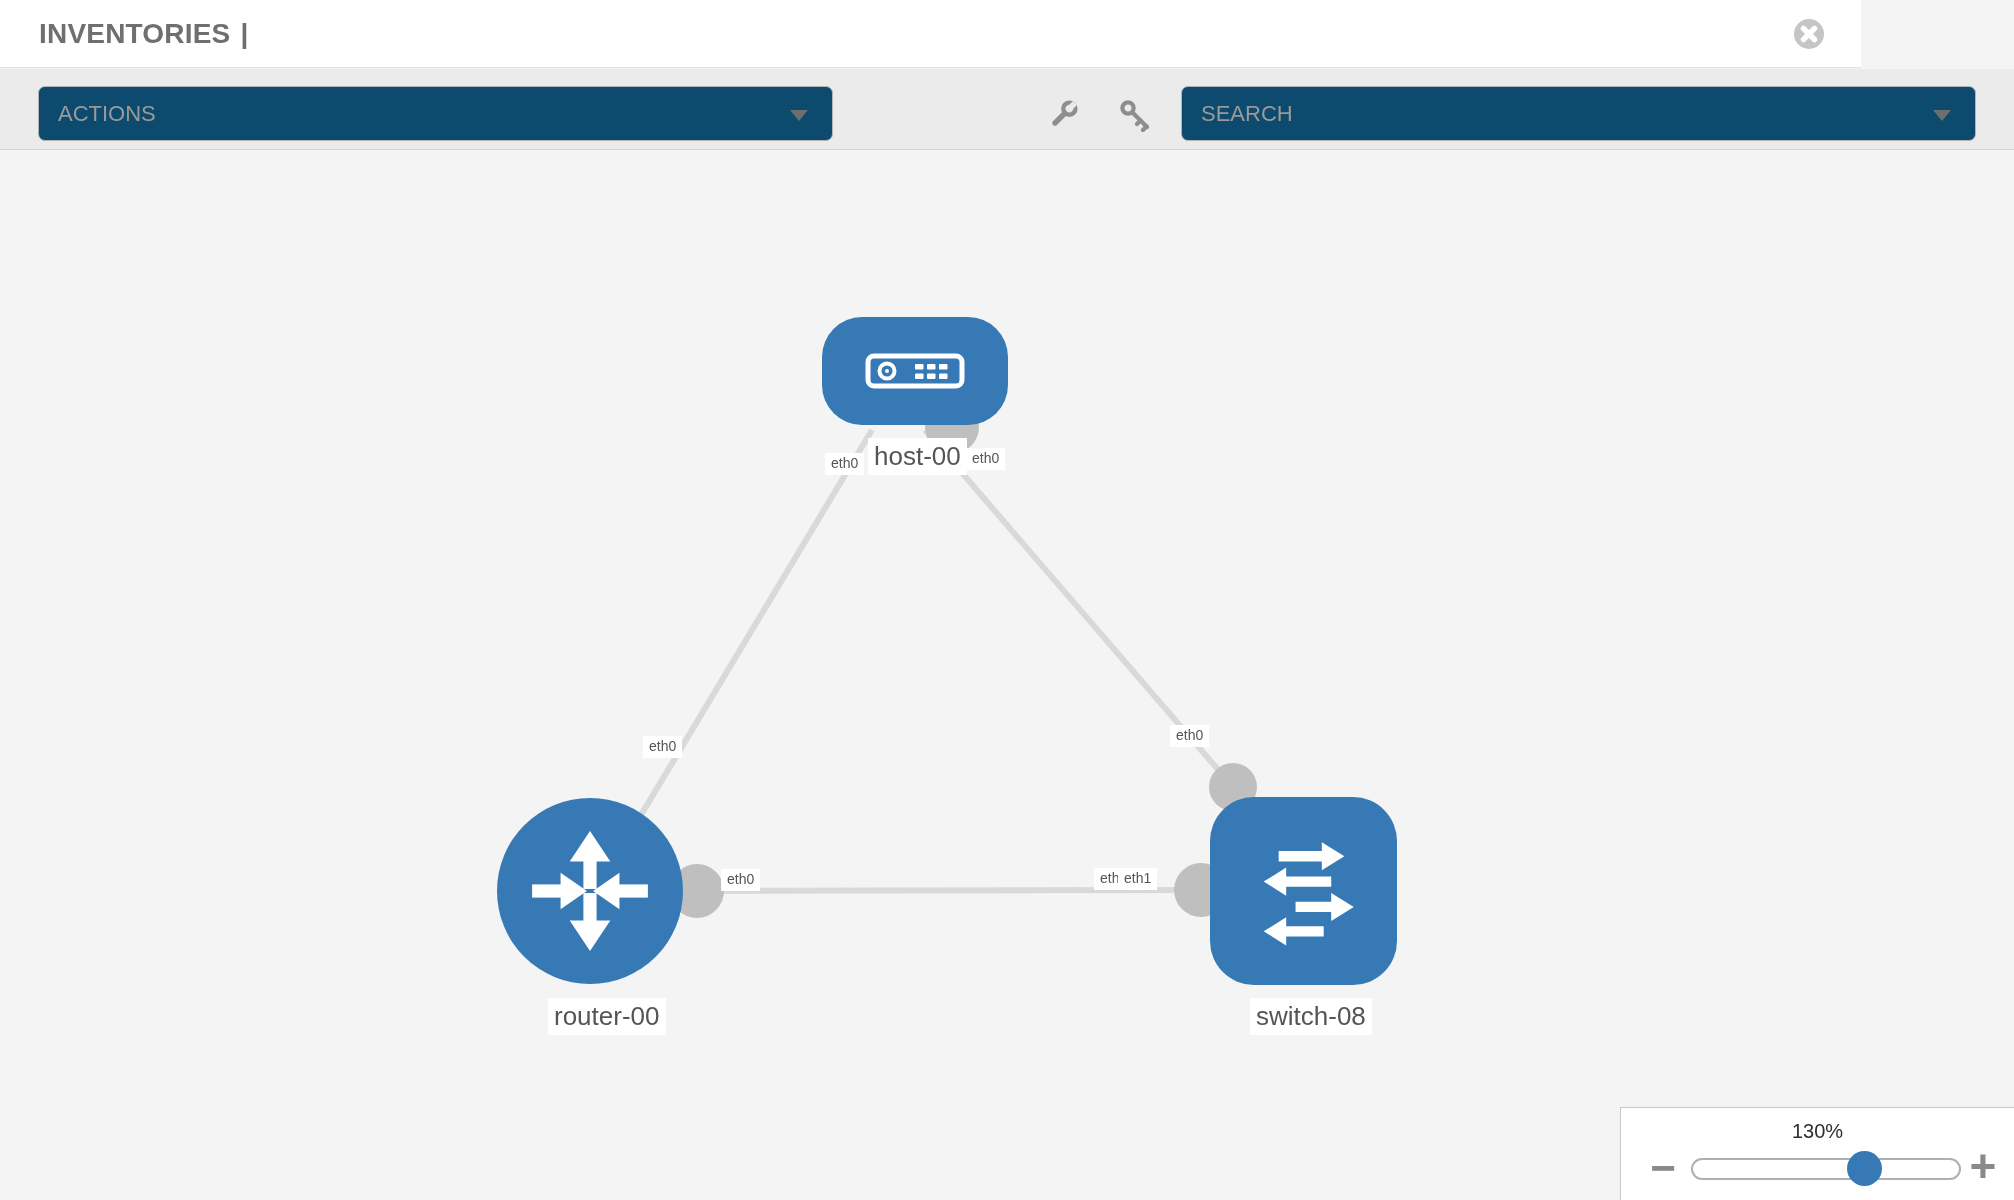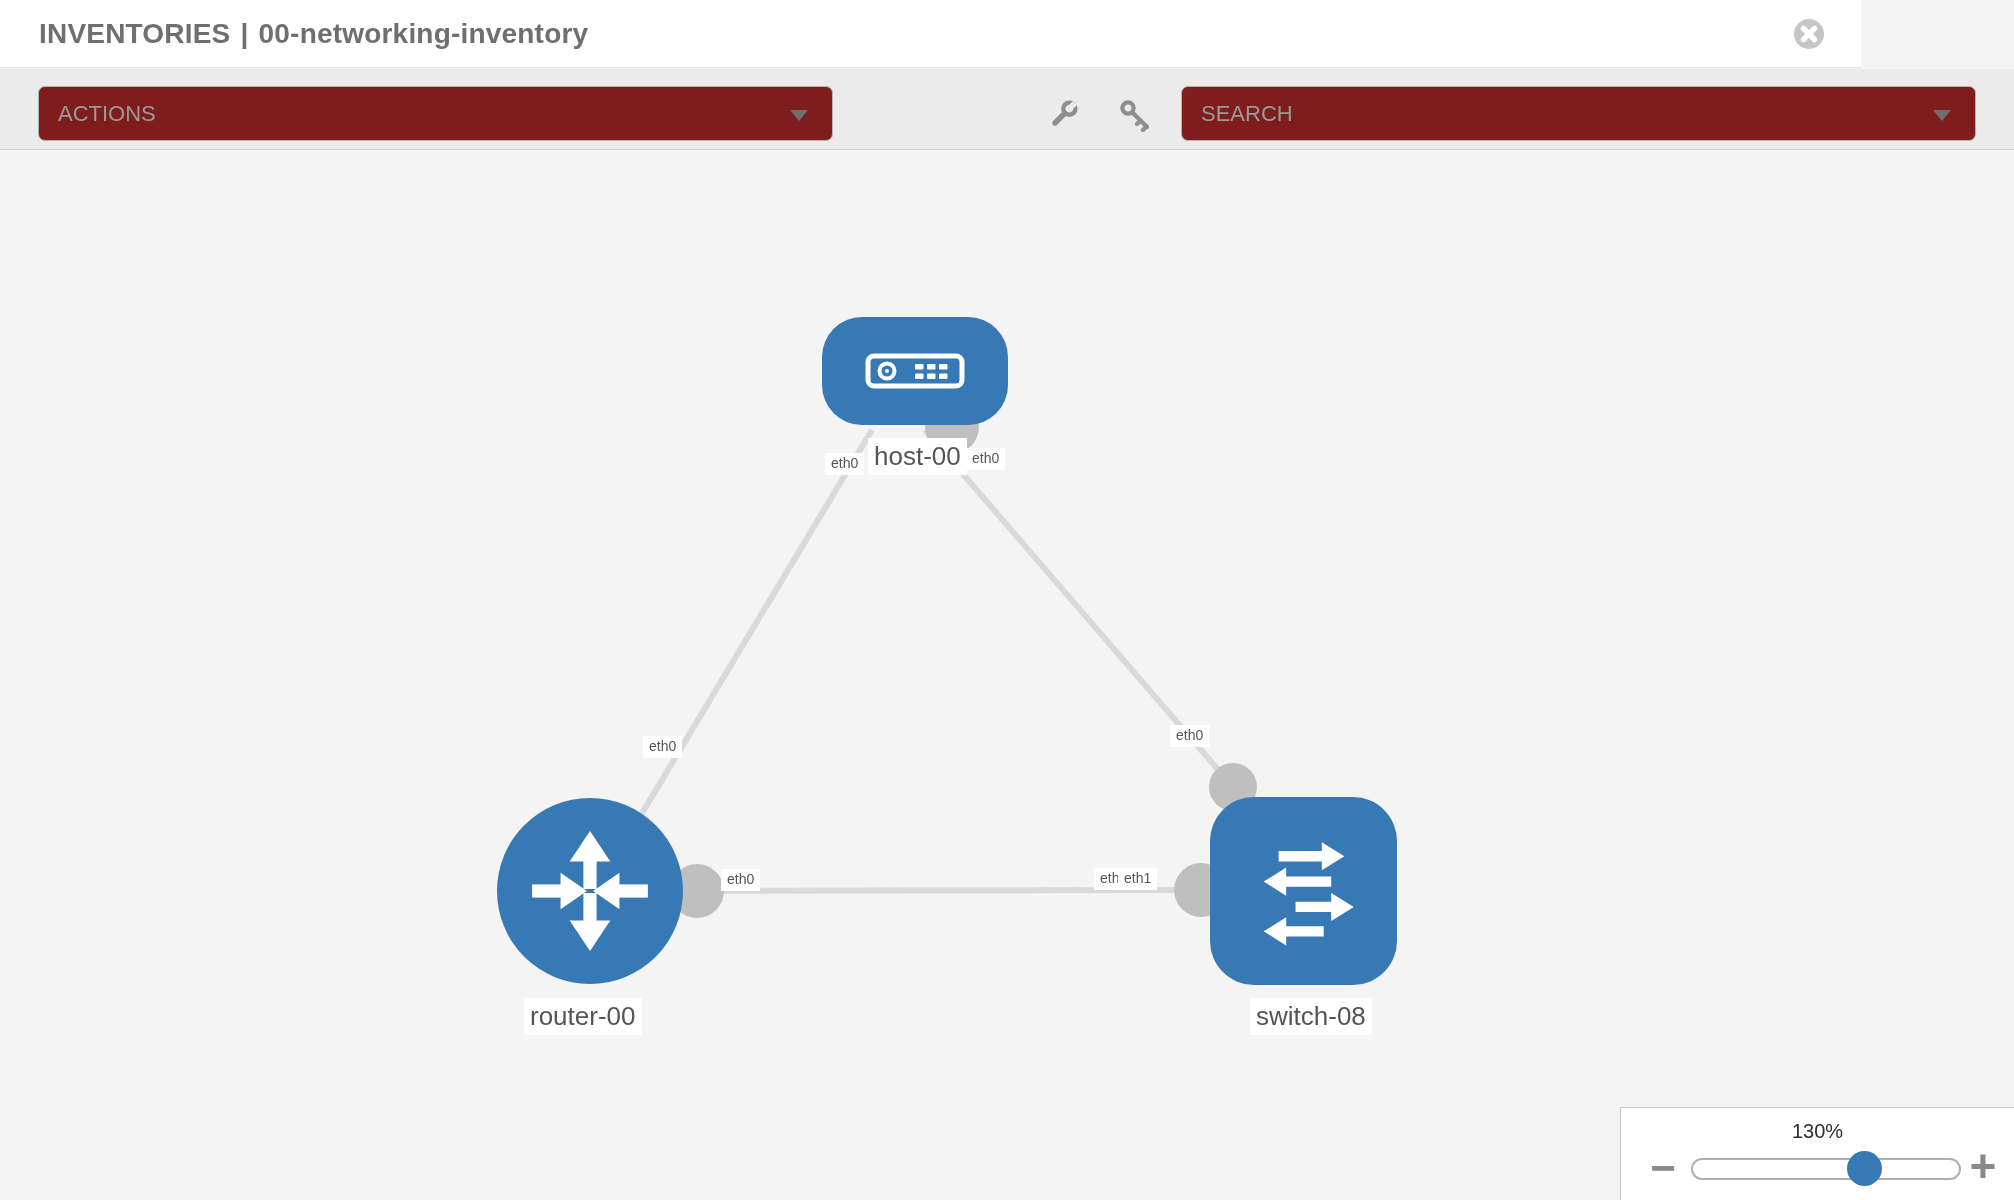--- a/index.html
+++ b/index.html
@@ -12,21 +12,21 @@
               background:#ffffff; border-bottom:1px solid #e2e2e2; }
   .title { position:absolute; left:39px; top:0; height:68px; display:flex; align-items:center;
            font-size:28px; font-weight:bold; color:#6f6f6f; letter-spacing:0.2px; }
   .title span { margin-right:10px; }
   .title .sep { margin-right:10px; }
   .close-btn { position:absolute; right:36px; top:18px; width:32px; height:32px; cursor:pointer; }
 
   
   .toolbar { position:absolute; top:69px; left:0; width:2014px; height:81px;
              background:#ebebeb; border-bottom:1px solid #d4d4d4; }
-  .select-box { position:absolute; top:17px; height:55px; width:795px; background:#7f1d1d;
+  .select-box { position:absolute; top:17px; height:55px; width:795px; background:#0c4a6e;
                 border:1px solid #b3b3b3; border-radius:7px; cursor:pointer; }
   .select-box .sel-label { position:absolute; left:19px; top:0; height:53px; display:flex;
                            align-items:center; font-size:22px; color:#9a9a9a; }
   .chevron-down { position:absolute; right:24px; top:23px; width:0; height:0;
                   border-left:9px solid transparent; border-right:9px solid transparent;
                   border-top:11px solid #6e6e6e; }
   .actions-box { left:38px; }
   .search-box  { left:1181px; }
   .tool-icon { position:absolute; top:29px; width:34px; height:34px; cursor:pointer; }
   .wrench-btn { left:1046px; }
@@ -40,21 +40,21 @@
   .node-host   { left:822px; top:167px; width:186px; height:108px; border-radius:40px; }
   .node-router { left:497px; top:648px; width:186px; height:186px; border-radius:50%; }
   .node-switch { left:1210px; top:647px; width:187px; height:188px; border-radius:44px; }
 
   .diagram-label { position:absolute; background:#ffffff; color:#555555; white-space:nowrap;
                    padding:2px 6px; line-height:1.25; }
   .node-label { font-size:26px; z-index:7; }
   .if-label   { font-size:14px; z-index:6; }
   .if-label.under { z-index:5; }
   .lbl-host   { left:868px; top:288px; }
-  .lbl-router { left:524px; top:848px; }
+  .lbl-router { left:548px; top:848px; }
   .lbl-switch { left:1250px; top:848px; }
   .if-a-host   { left:825px; top:303px; }
   .if-a-router { left:643px; top:586px; }
   .if-b-host   { left:966px; top:298px; }
   .if-b-switch { left:1170px; top:575px; }
   .if-c-router { left:721px; top:719px; }
   .if-c-sw-under { left:1094px; top:718px; }
   .if-c-sw-over  { left:1118px; top:718px; }
 
   
@@ -73,21 +73,20 @@
 </style>
 </head>
 <body>
 
 <div class="app">
 
   <div class="titlebar">
     <div class="title">
       <span>INVENTORIES</span>
       <span class="sep">|</span>
-      <span>00-networking-inventory</span>
     </div>
     <div class="close-btn">
       <svg width="32" height="32" viewBox="0 0 32 32">
         <circle cx="16" cy="16" r="15" fill="#c5c5c5"></circle>
         <path d="M10.5 10.5 L21.5 21.5 M21.5 10.5 L10.5 21.5" stroke="#ffffff" stroke-width="5.5" stroke-linecap="round"></path>
       </svg>
     </div>
   </div>
 
   <div class="toolbar">

